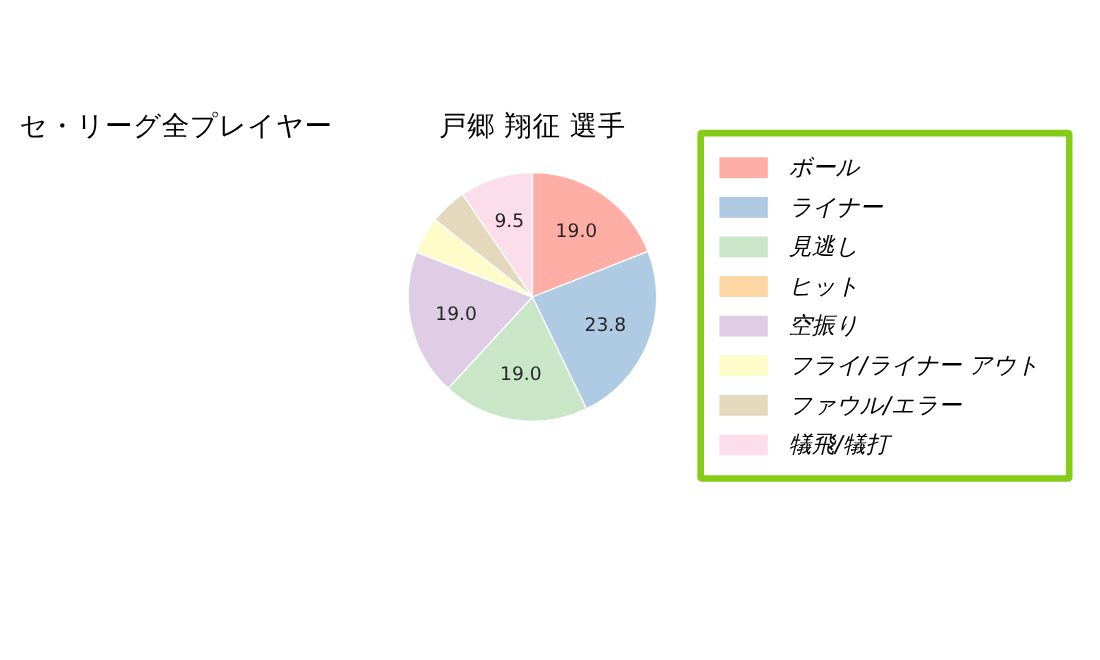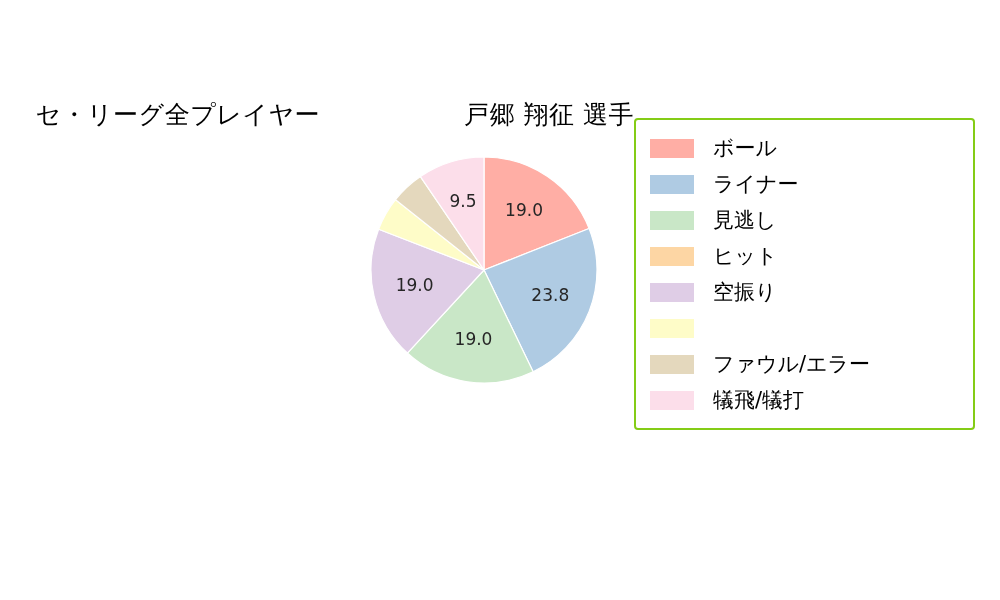--- a/index.html
+++ b/index.html
@@ -24,21 +24,21 @@
 
   
   .panel { position: absolute; }
   #panel-left  { left: 0px;   top: 100px; width: 320px; height: 330px; }
   #panel-right { left: 334px; top: 100px; width: 300px; height: 330px; }
 
   .panel-title {
     position: absolute;
     left: 0; top: 0;
     width: 100%;
-    text-align: right;
+    text-align: center;
     font-size: 25px;
     line-height: 30px;
     letter-spacing: 0.5px;
     color: #000;
     white-space: nowrap;
   }
 
   .pie-wrap {
     position: absolute;
     left: 0;
@@ -55,25 +55,26 @@
     text-anchor: middle;
     dominant-baseline: middle;
   }
 
   
   #legend {
     position: absolute;
     left: 634px;
     top: 118px;
     width: 341px;
-    border: 2px solid #84cc16;
+    border: 6px solid #84cc16;
     border-radius: 4px;
     background: #ffffff;
     padding: 10px 12px 10px 14px;
     box-sizing: border-box;
+    font-style: italic;
   }
   .legend-row {
     display: flex;
     align-items: center;
     height: 36px;
   }
   .legend-swatch {
     width: 44px;
     height: 19px;
     flex: 0 0 auto;
@@ -132,20 +133,21 @@
     <div class="legend-row">
       <span class="legend-swatch" style="background: rgb(253, 214, 164);"></span>
       <span class="legend-text">ヒット</span>
     </div>
     <div class="legend-row">
       <span class="legend-swatch" style="background: rgb(223, 205, 230);"></span>
       <span class="legend-text">空振り</span>
     </div>
     <div class="legend-row">
       <span class="legend-swatch" style="background: rgb(254, 252, 200);"></span>
+      <span class="legend-text">フライ/ライナー アウト</span>
     </div>
     <div class="legend-row">
       <span class="legend-swatch" style="background: rgb(228, 216, 189);"></span>
       <span class="legend-text">ファウル/エラー</span>
     </div>
     <div class="legend-row">
       <span class="legend-swatch" style="background: rgb(252, 222, 234);"></span>
       <span class="legend-text">犠飛/犠打</span>
     </div>
   </div>

